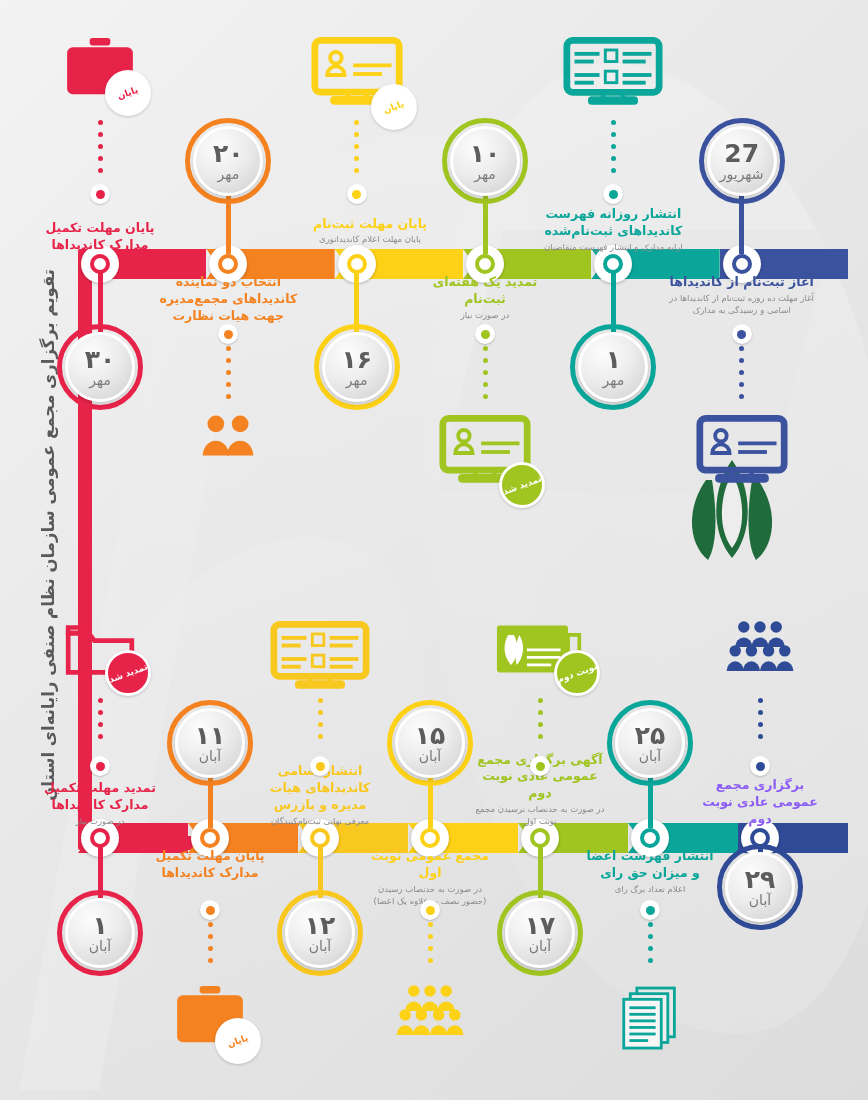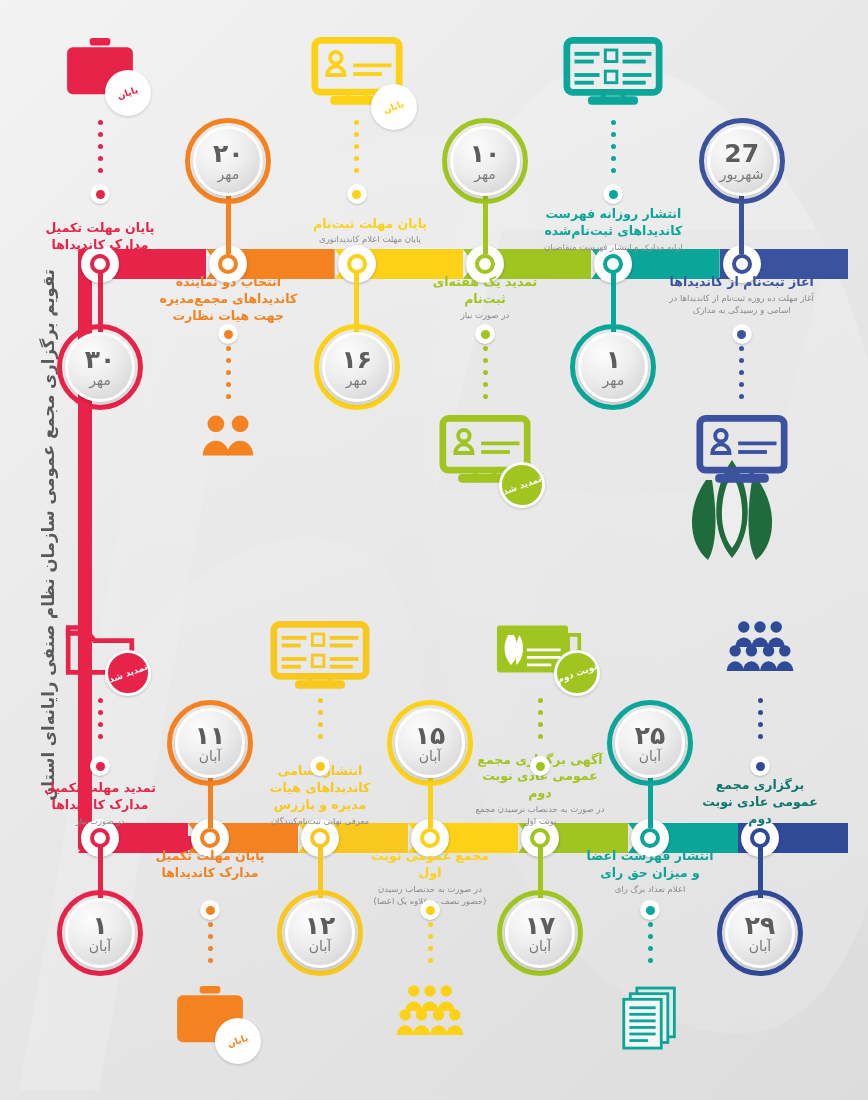--- a/index.html
+++ b/index.html
@@ -610,29 +610,29 @@
               <line x1="10" y1="46" x2="38" y2="46"></line>
           <line x1="10" y1="53" x2="38" y2="53"></line>
               <line x1="10" y1="60" x2="30" y2="60"></line>
         </g>
       </svg></div>
       </div>
       <div class="node" style="left: 760px; top: 819px;">
         <i style="border-color: rgb(47, 75, 151);"></i>
       </div>
       <div class="stem" style="left: 760px; background: rgb(47, 75, 151); top: 846px; height: 52px;"></div>
-      <div class="bubble" style="left: 760px; top: 933px;">
+      <div class="bubble" style="left: 760px; top: 887px;">
         <div class="ring" style="border-color: rgb(47, 75, 151);"></div>
         <div class="disc">
           <div class="dnum">۲۹</div>
           <div class="dmon">آبان</div>
         </div>
       </div>
       <div class="lbl" style="width: 130px; left: 695px; top: 780px; height: 48px; display: flex; flex-direction: column; justify-content: flex-end;">
-        <div class="t" style="color: #0f766e;">برگزاری مجمع عمومی عادی نوبت دوم</div>
+        <div class="t" style="color: #8b5cf6;">برگزاری مجمع عمومی عادی نوبت دوم</div>
       </div>
       <div class="minidot" style="left: 760px; top: 766px;">
         <i style="background: rgb(47, 75, 151);"></i>
       </div>
       <div class="dots" style="left: 760px; top: 698px; height: 56px;">
         <i style="background: rgb(47, 75, 151);"></i>
         <i style="background: rgb(47, 75, 151);"></i>
         <i style="background: rgb(47, 75, 151);"></i>
         <i style="background: rgb(47, 75, 151);"></i>
       </div>

